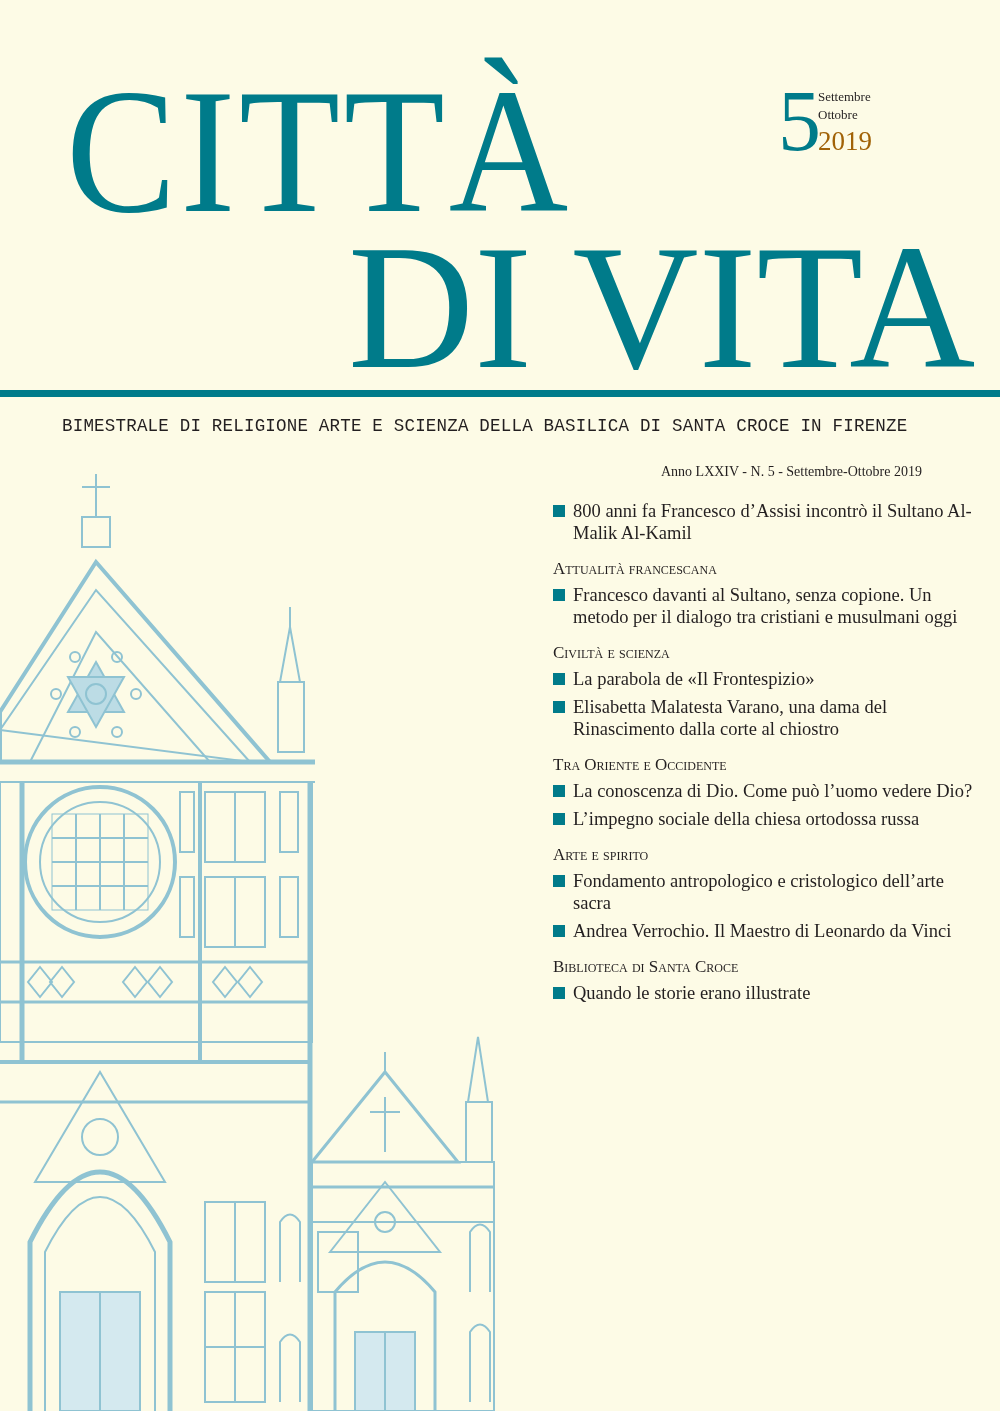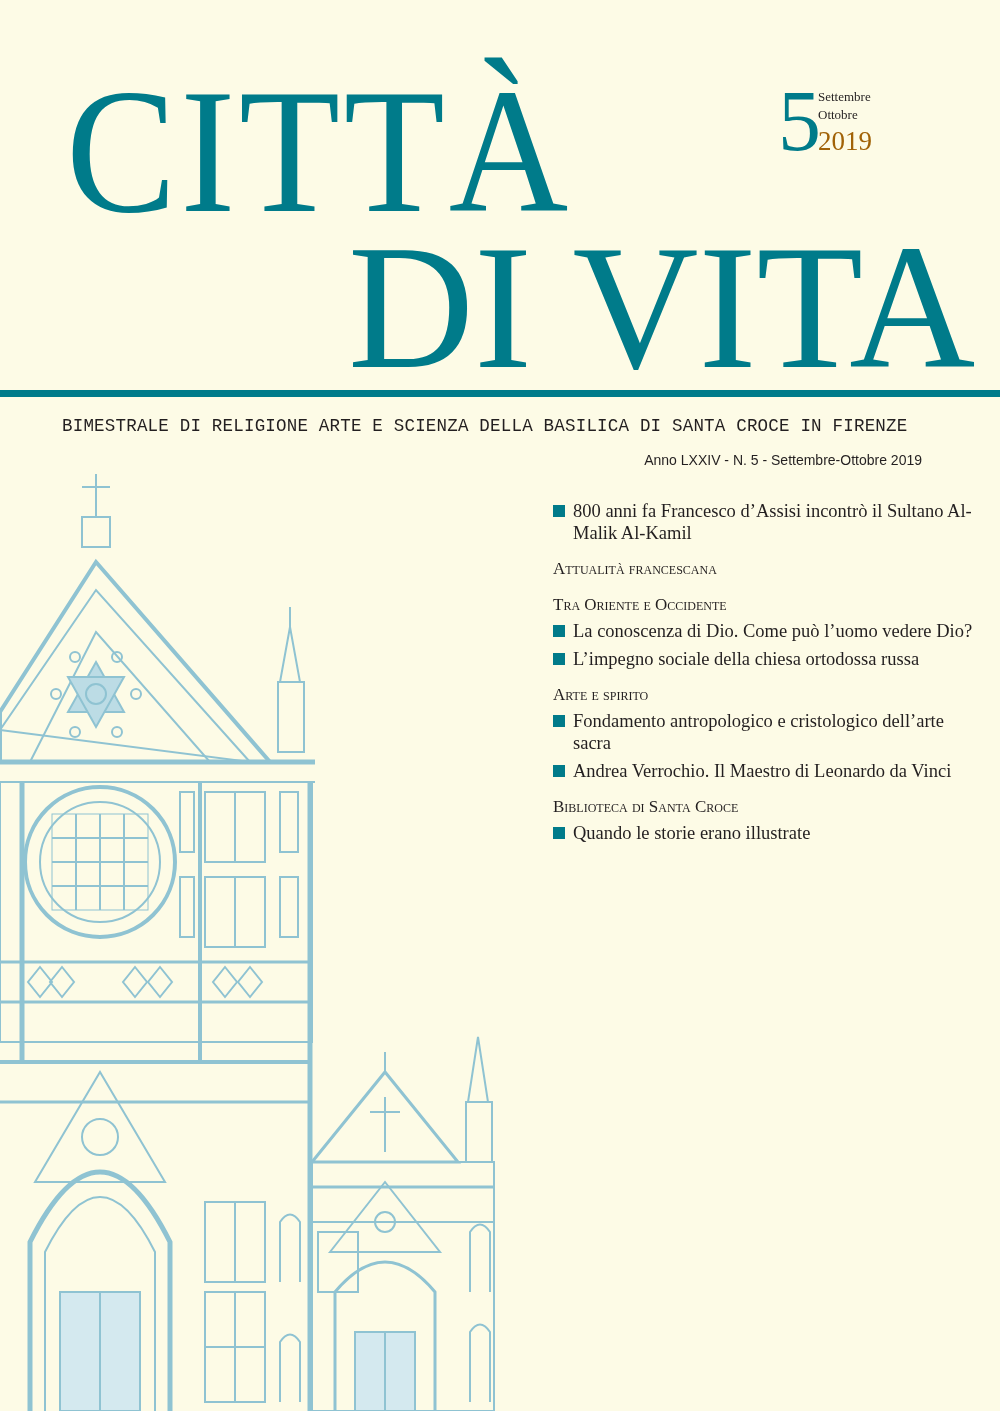--- a/index.html
+++ b/index.html
@@ -43,22 +43,22 @@
     position: absolute; left: 0; top: 390px; width: 1000px; height: 7px;
     background: #007b8a;
   }
   .subtitle {
     position: absolute; left: 62px; top: 416px; width: 870px;
     font-family: Liberation Mono, monospace;
     font-size: 17.5px; letter-spacing: 0.2px; color: #231f20;
     white-space: nowrap;
   }
   .issue-line {
-    position: absolute; right: 78px; top: 452px;
-    font-family: Liberation Sans, sans-serif;
+    position: absolute; right: 78px; top: 464px;
+    font-family: Liberation Serif, serif;
     font-size: 14px; color: #231f20; white-space: nowrap;
   }
   .facade {
     position: absolute; left: 0; top: 462px; width: 500px; height: 949px;
   }
   .toc {
     position: absolute; left: 553px; top: 500px; width: 420px;
   }
   .section { margin-bottom: 14px; }
   .section-head {
@@ -207,22 +207,37 @@
 <div class="toc">
   <div class="section">
     <div class="article">
       <span class="bullet"></span>
       <span>800 anni fa Francesco d’Assisi incontrò il Sultano Al-Malik Al-Kamil</span>
     </div>
   </div>
 
   <div class="section">
     <div class="section-head">Attualità francescana</div>
-  </div>
-
+    <div class="article">
+      <span class="bullet"></span>
+      <span>Francesco davanti al Sultano, senza copione. Un metodo per il dialogo tra cristiani e musulmani oggi</span>
+    </div>
+  </div>
+
+  <div class="section">
+    <div class="section-head">Civiltà e scienza</div>
+    <div class="article">
+      <span class="bullet"></span>
+      <span>La parabola de «Il Frontespizio»</span>
+    </div>
+    <div class="article">
+      <span class="bullet"></span>
+      <span>Elisabetta Malatesta Varano, una dama del Rinascimento dalla corte al chiostro</span>
+    </div>
+  </div>
 
   <div class="section">
     <div class="section-head">Tra Oriente e Occidente</div>
     <div class="article">
       <span class="bullet"></span>
       <span>La conoscenza di Dio. Come può l’uomo vedere Dio?</span>
     </div>
     <div class="article">
       <span class="bullet"></span>
       <span>L’impegno sociale della chiesa ortodossa russa</span>

